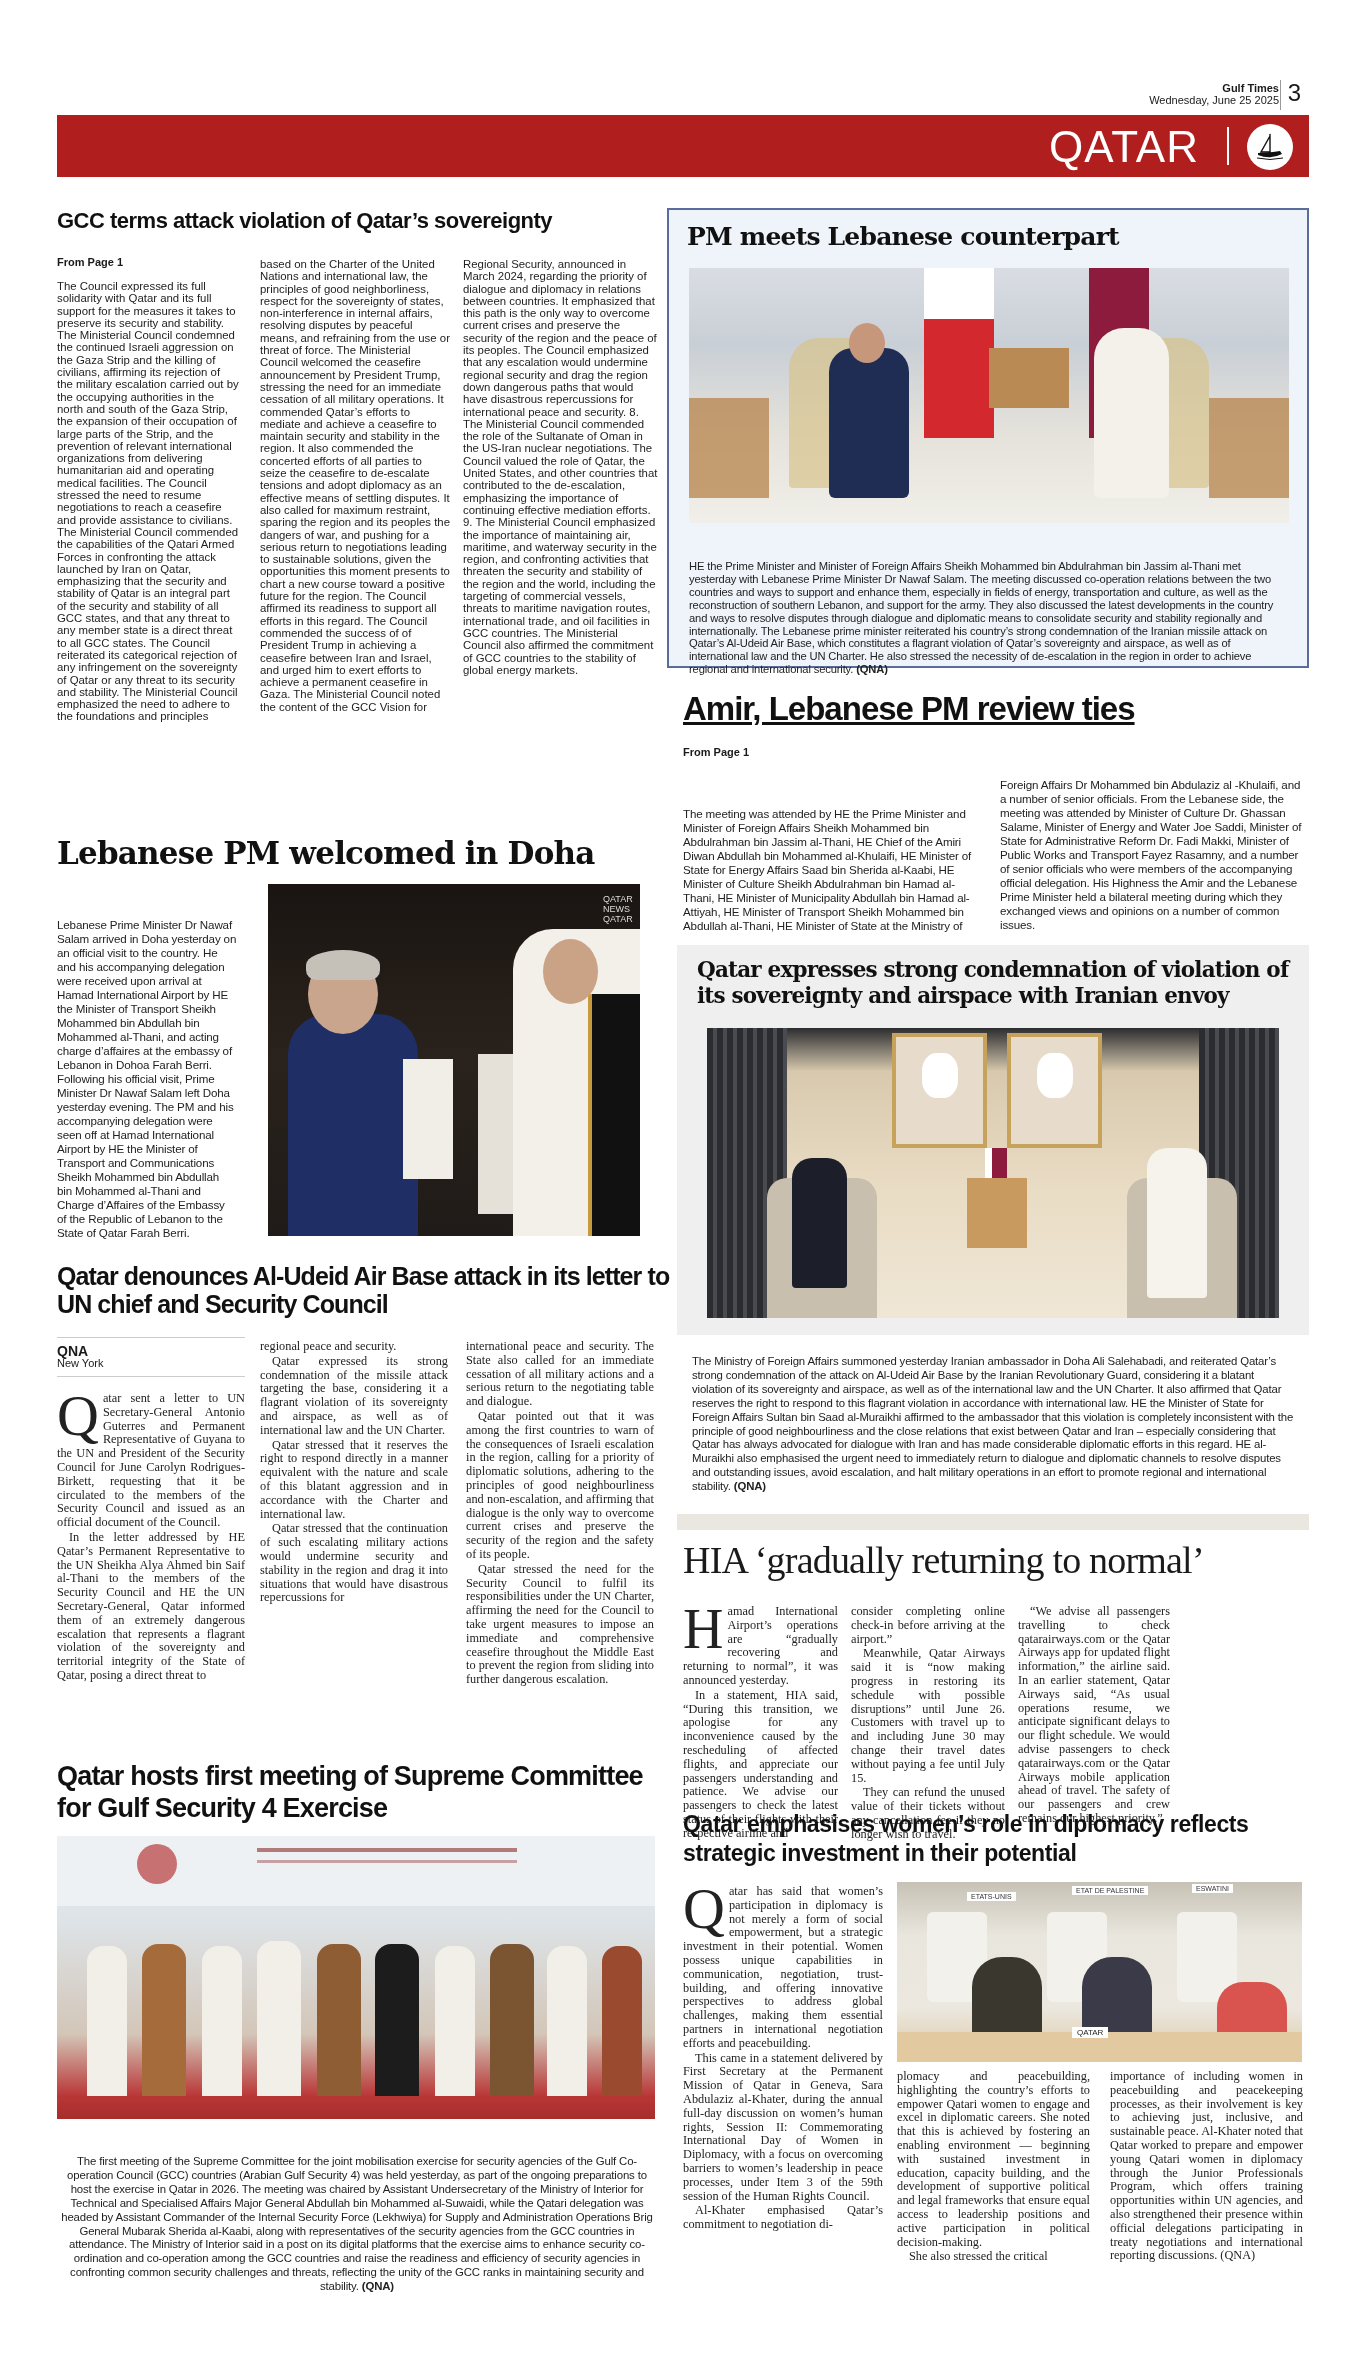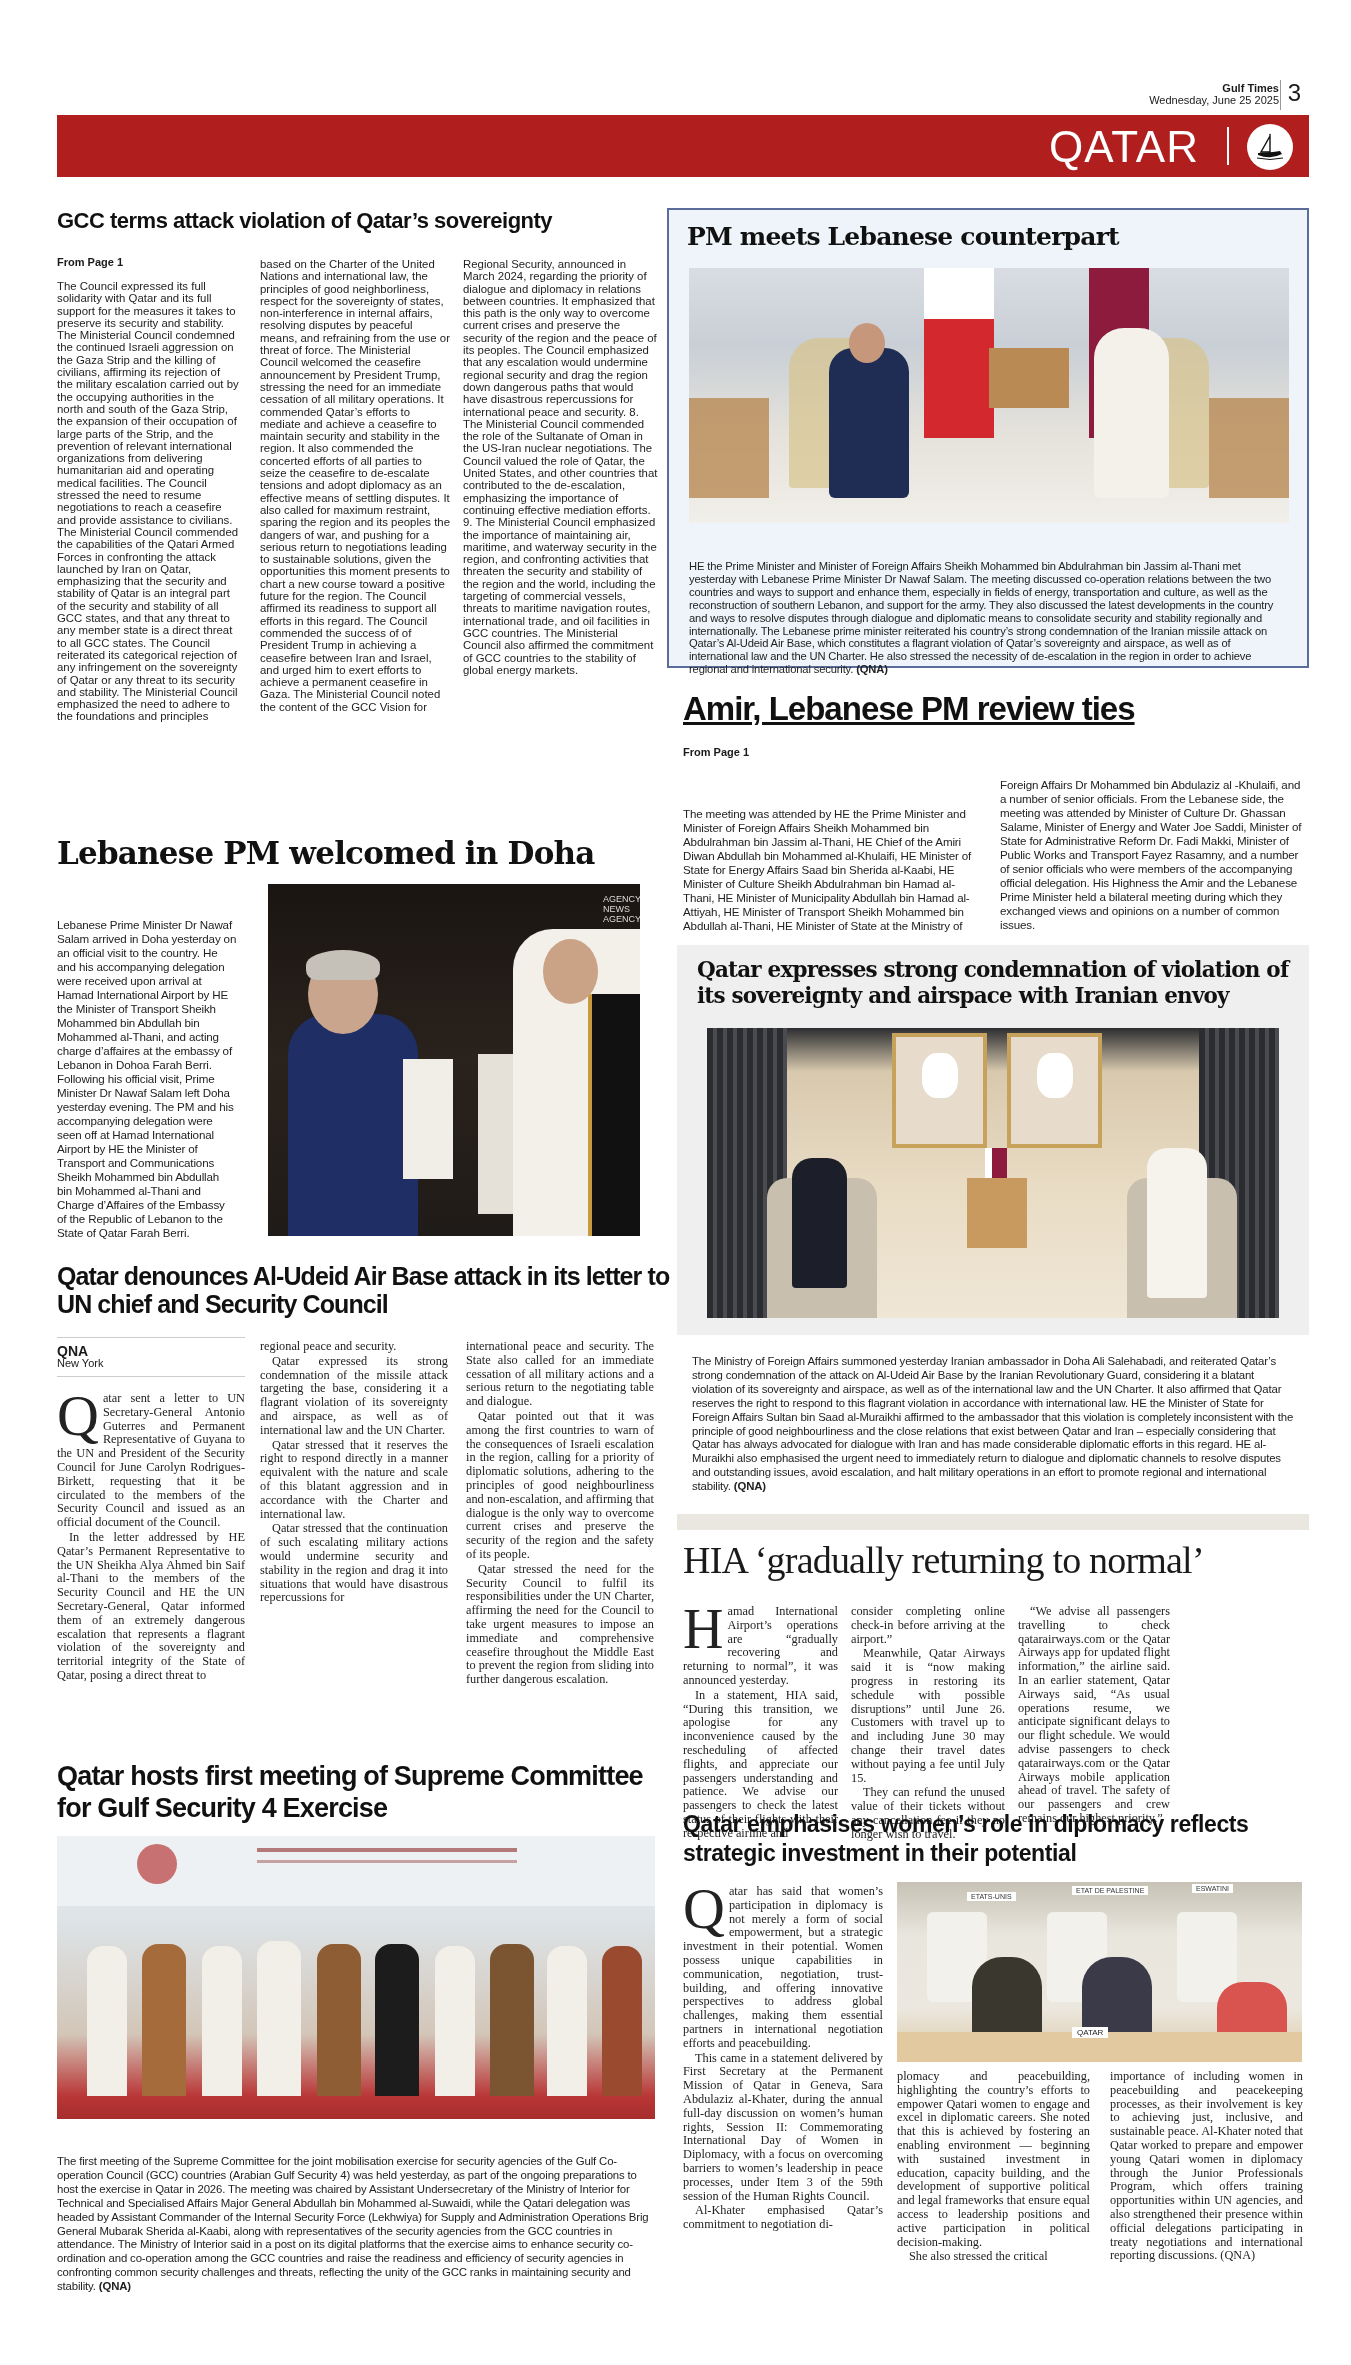--- a/index.html
+++ b/index.html
@@ -102,21 +102,21 @@
 <div class="abs body-cond" style="left:57px;top:886px;width:180px;font-size:11.6px;line-height:14px;">Lebanese Prime Minister Dr Nawaf Salam arrived in Doha yesterday on an official visit to the country. He and his accompanying delegation were received upon arrival at Hamad International Airport by HE the Minister of Transport Sheikh Mohammed bin Abdullah bin Mohammed al-Thani, and acting charge d’affaires at the embassy of Lebanon in Dohoa Farah Berri. Following his official visit, Prime Minister Dr Nawaf Salam left Doha yesterday evening. The PM and his accompanying delegation were seen off at Hamad International Airport by HE the Minister of Transport and Communications Sheikh Mohammed bin Abdullah bin Mohammed al-Thani and Charge d’Affaires of the Embassy of the Republic of Lebanon to the State of Qatar Farah Berri.</div>
 <div class="abs photo ph-night" style="left:268px;top:884px;width:372px;height:352px;">
   <div class="shape" style="left:20px;top:130px;width:130px;height:222px;background:#1f2f66;border-radius:40px 40px 0 0;"></div>
   <div class="shape" style="left:40px;top:70px;width:70px;height:80px;background:#c9a58d;border-radius:50%;"></div>
   <div class="shape" style="left:38px;top:66px;width:74px;height:30px;background:#c5c0b8;border-radius:50% 50% 10px 10px;"></div>
   <div class="shape" style="left:135px;top:175px;width:50px;height:120px;background:#f1eee7;"></div>
   <div class="shape" style="left:210px;top:170px;width:60px;height:160px;background:#e6e1d8;"></div>
   <div class="shape" style="left:245px;top:45px;width:127px;height:307px;background:#f3f0ea;border-radius:40px 0 0 0;"></div>
   <div class="shape" style="left:320px;top:110px;width:52px;height:242px;background:#111;border-left:4px solid #c79a3e;"></div>
   <div class="shape" style="left:275px;top:55px;width:55px;height:65px;background:#caa286;border-radius:50%;"></div>
-  <div class="shape" style="left:335px;top:10px;font-size:9px;color:#ddd;font-family:'Liberation Sans',sans-serif;">AGENCY NEWS AGENCY</div>
+  <div class="shape" style="left:335px;top:10px;font-size:9px;color:#ddd;font-family:'Liberation Sans',sans-serif;">QATAR NEWS QATAR</div>
 </div>
 
 <div class="abs box-grey">
   <h2 class="hl-serif" style="position:absolute;left:20px;top:12px;width:600px;font-size:21.5px;line-height:26px;">Qatar expresses strong condemnation of violation of its sovereignty and airspace with Iranian envoy</h2>
   <div class="photo ph-envoy" style="left:30px;top:83px;width:572px;height:290px;">
     <div class="shape" style="left:0;top:0;width:80px;height:290px;background:repeating-linear-gradient(90deg,#2b2c30 0 6px,#4a4b50 6px 10px);"></div>
     <div class="shape" style="left:492px;top:0;width:80px;height:290px;background:repeating-linear-gradient(90deg,#2b2c30 0 6px,#4a4b50 6px 10px);"></div>
     <div class="shape" style="left:185px;top:5px;width:95px;height:115px;border:4px solid #c7a25a;background:#e7dccb;"></div>
     <div class="shape" style="left:300px;top:5px;width:95px;height:115px;border:4px solid #c7a25a;background:#e7dccb;"></div>
     <div class="shape" style="left:215px;top:25px;width:36px;height:45px;background:#fff;border-radius:40%;"></div>
@@ -183,21 +183,21 @@
   <div class="shape" style="left:85px;top:108px;width:44px;height:152px;background:#a56b3a;border-radius:16px 16px 0 0;"></div>
   <div class="shape" style="left:145px;top:110px;width:40px;height:150px;background:#f2efe8;border-radius:16px 16px 0 0;"></div>
   <div class="shape" style="left:200px;top:105px;width:44px;height:155px;background:#f2efe8;border-radius:16px 16px 0 0;"></div>
   <div class="shape" style="left:260px;top:108px;width:44px;height:152px;background:#8e5d33;border-radius:16px 16px 0 0;"></div>
   <div class="shape" style="left:318px;top:108px;width:44px;height:152px;background:#1d1c1c;border-radius:16px 16px 0 0;"></div>
   <div class="shape" style="left:378px;top:110px;width:40px;height:150px;background:#f2efe8;border-radius:16px 16px 0 0;"></div>
   <div class="shape" style="left:433px;top:108px;width:44px;height:152px;background:#7b5532;border-radius:16px 16px 0 0;"></div>
   <div class="shape" style="left:490px;top:110px;width:40px;height:150px;background:#f2efe8;border-radius:16px 16px 0 0;"></div>
   <div class="shape" style="left:545px;top:110px;width:40px;height:150px;background:#9a4a2f;border-radius:16px 16px 0 0;"></div>
 </div>
-<div class="abs body-cond" style="left:57px;top:2123px;width:600px;font-size:11.4px;line-height:13.9px;">
+<div class="abs body-cond" style="left:57px;top:2123px;width:600px;font-size:11.4px;line-height:13.9px;text-align:center;">
   <span>The first meeting of the Supreme Committee for the joint mobilisation exercise for security agencies of the Gulf Co-operation Council (GCC) countries (Arabian Gulf Security 4) was held yesterday, as part of the ongoing preparations to host the exercise in Qatar in 2026. The meeting was chaired by Assistant Undersecretary of the Ministry of Interior for Technical and Specialised Affairs Major General Abdullah bin Mohammed al-Suwaidi, while the Qatari delegation was headed by Assistant Commander of the Internal Security Force (Lekhwiya) for Supply and Administration Operations Brig General Mubarak Sherida al-Kaabi, along with representatives of the security agencies from the GCC countries in attendance. The Ministry of Interior said in a post on its digital platforms that the exercise aims to enhance security co-ordination and co-operation among the GCC countries and raise the readiness and efficiency of security agencies in confronting common security challenges and threats, reflecting the unity of the GCC ranks in maintaining security and stability.</span>
   <span class="credit">(QNA)</span>
 </div>
 
 <h2 class="abs hl-sans" style="left:683px;top:1810px;width:630px;font-size:23px;line-height:29px;letter-spacing:-0.4px;">Qatar emphasises women’s role in diplomacy reflects strategic investment in their potential</h2>
 <div class="abs photo ph-un" style="left:897px;top:1882px;width:405px;height:180px;">
   <div class="shape" style="left:70px;top:10px;font-size:7px;color:#333;background:#fff;padding:1px 4px;font-family:'Liberation Sans',sans-serif;">ETATS-UNIS</div>
   <div class="shape" style="left:175px;top:4px;font-size:7px;color:#333;background:#fff;padding:1px 4px;font-family:'Liberation Sans',sans-serif;">ETAT DE PALESTINE</div>
   <div class="shape" style="left:295px;top:2px;font-size:7px;color:#333;background:#fff;padding:1px 4px;font-family:'Liberation Sans',sans-serif;">ESWATINI</div>
   <div class="shape" style="left:30px;top:30px;width:60px;height:90px;background:#f2f1ec;border-radius:6px;"></div>

